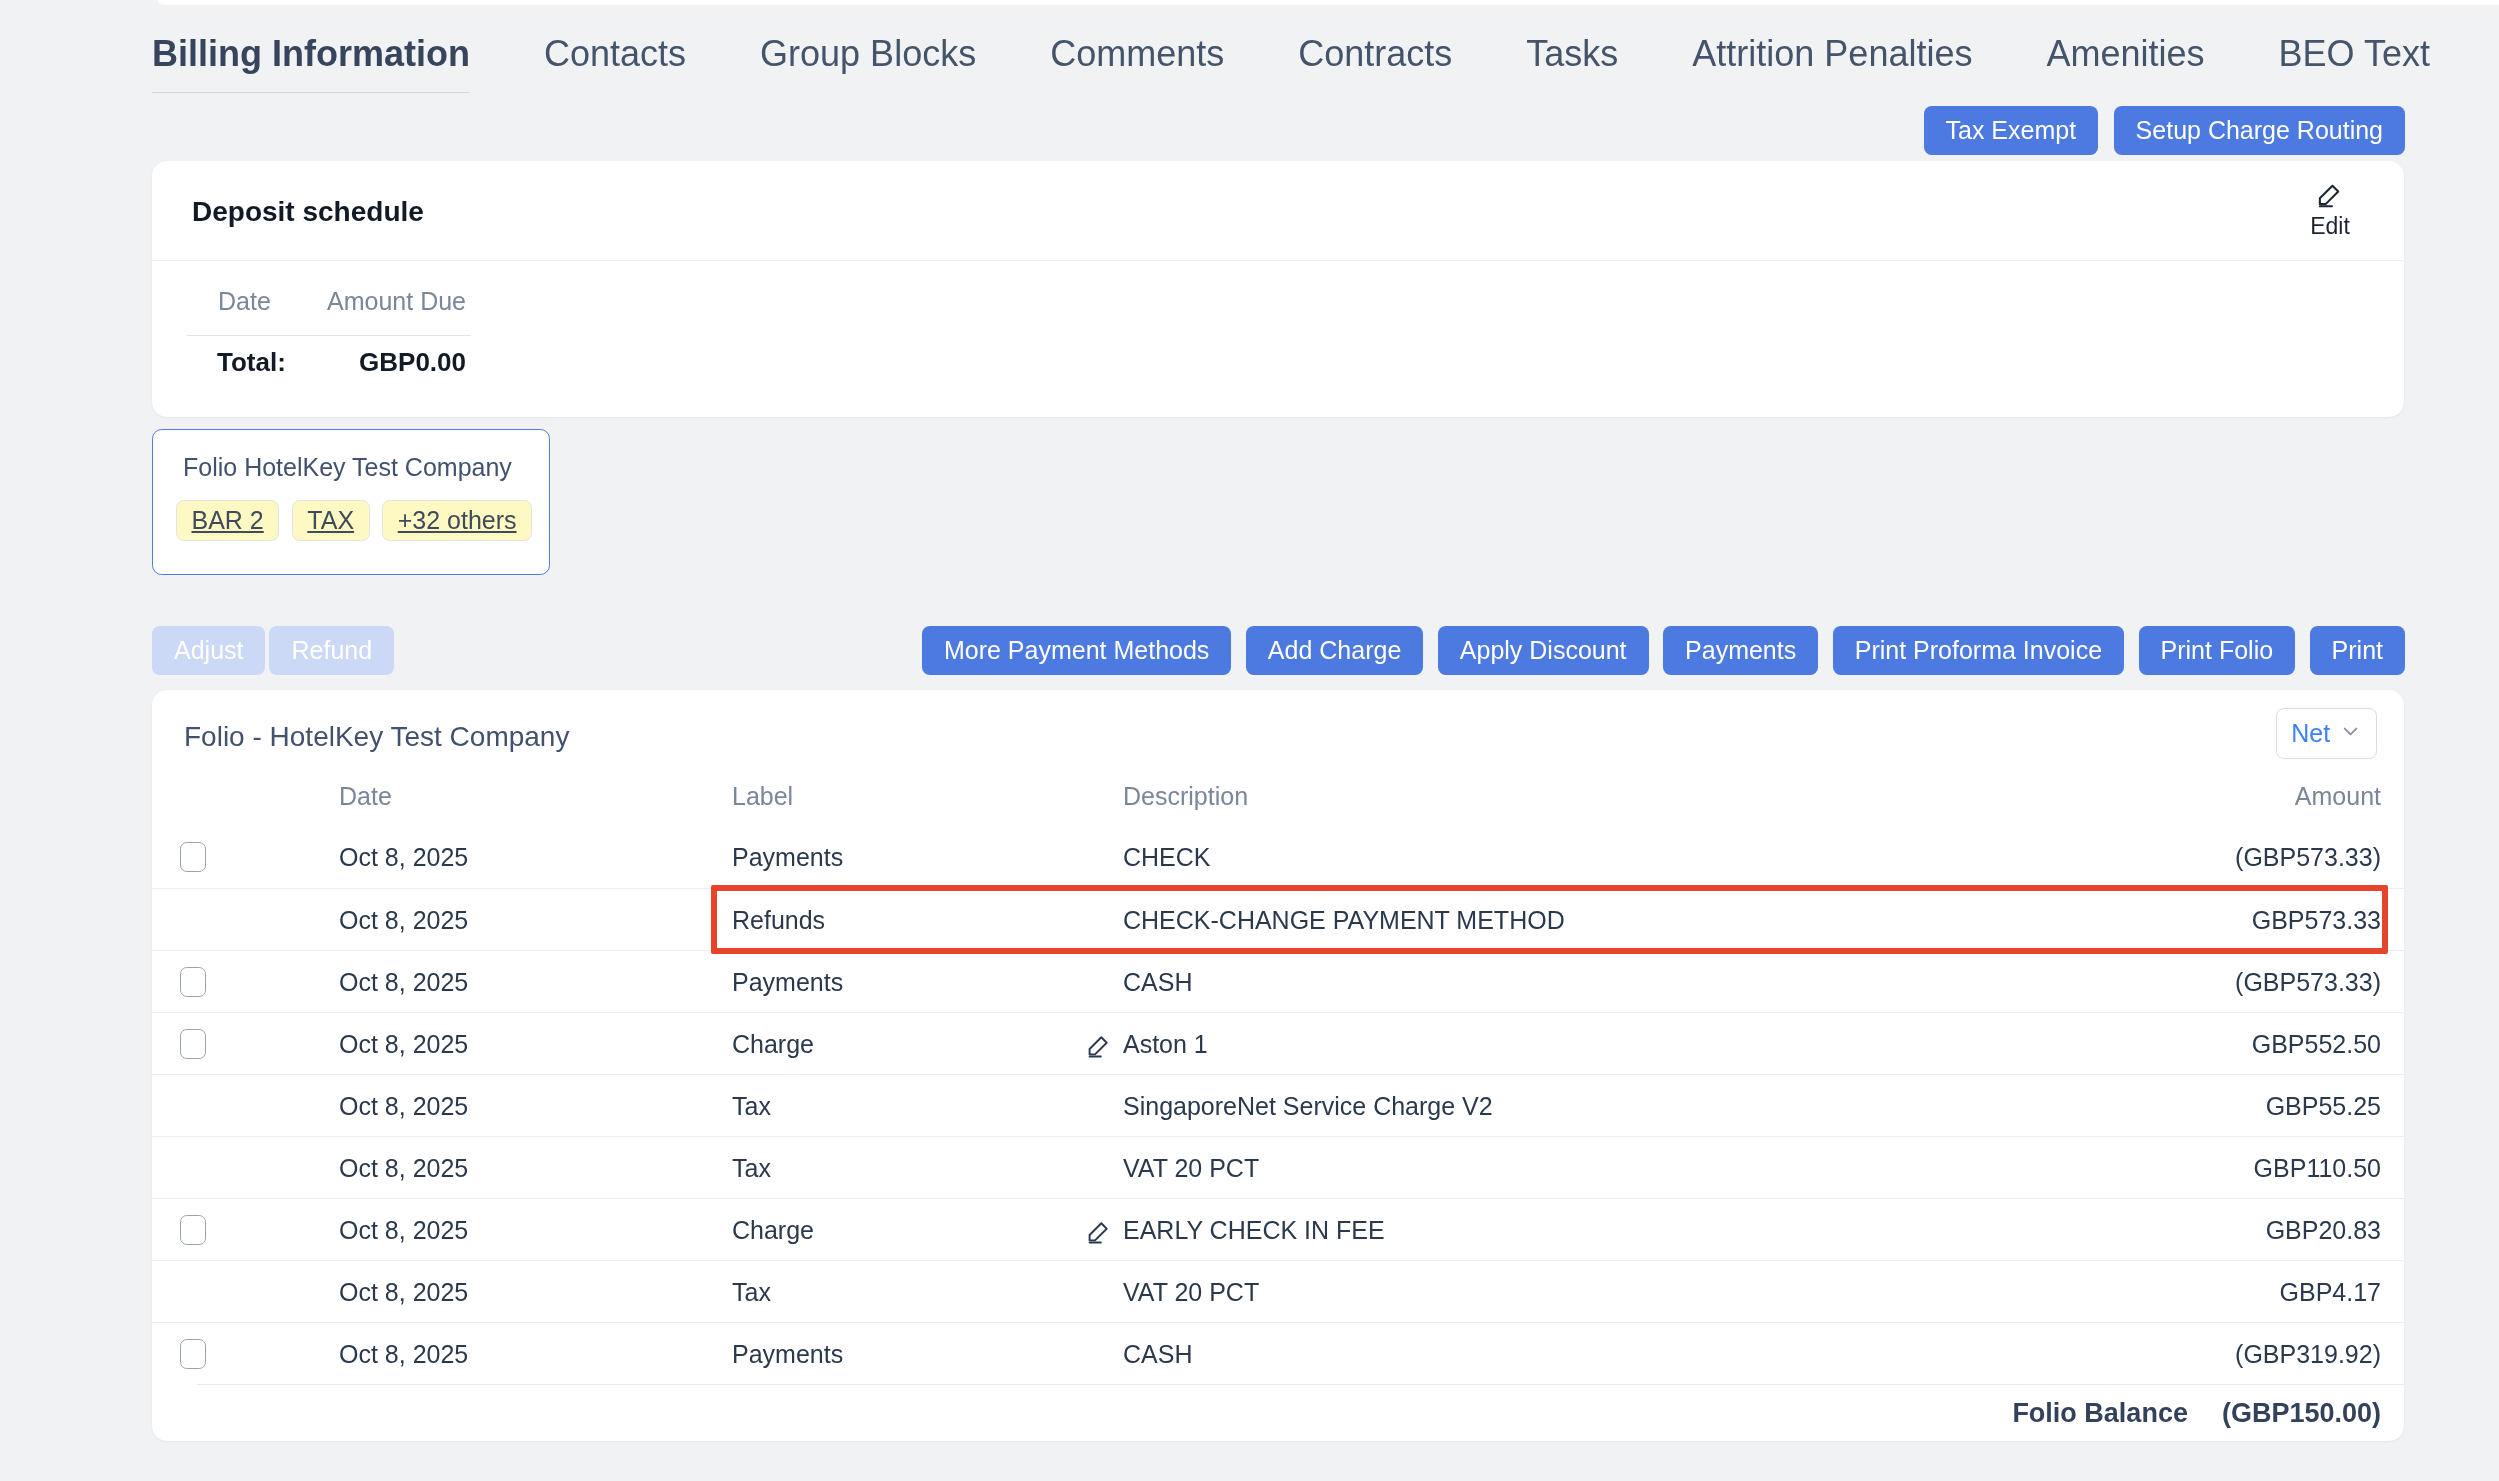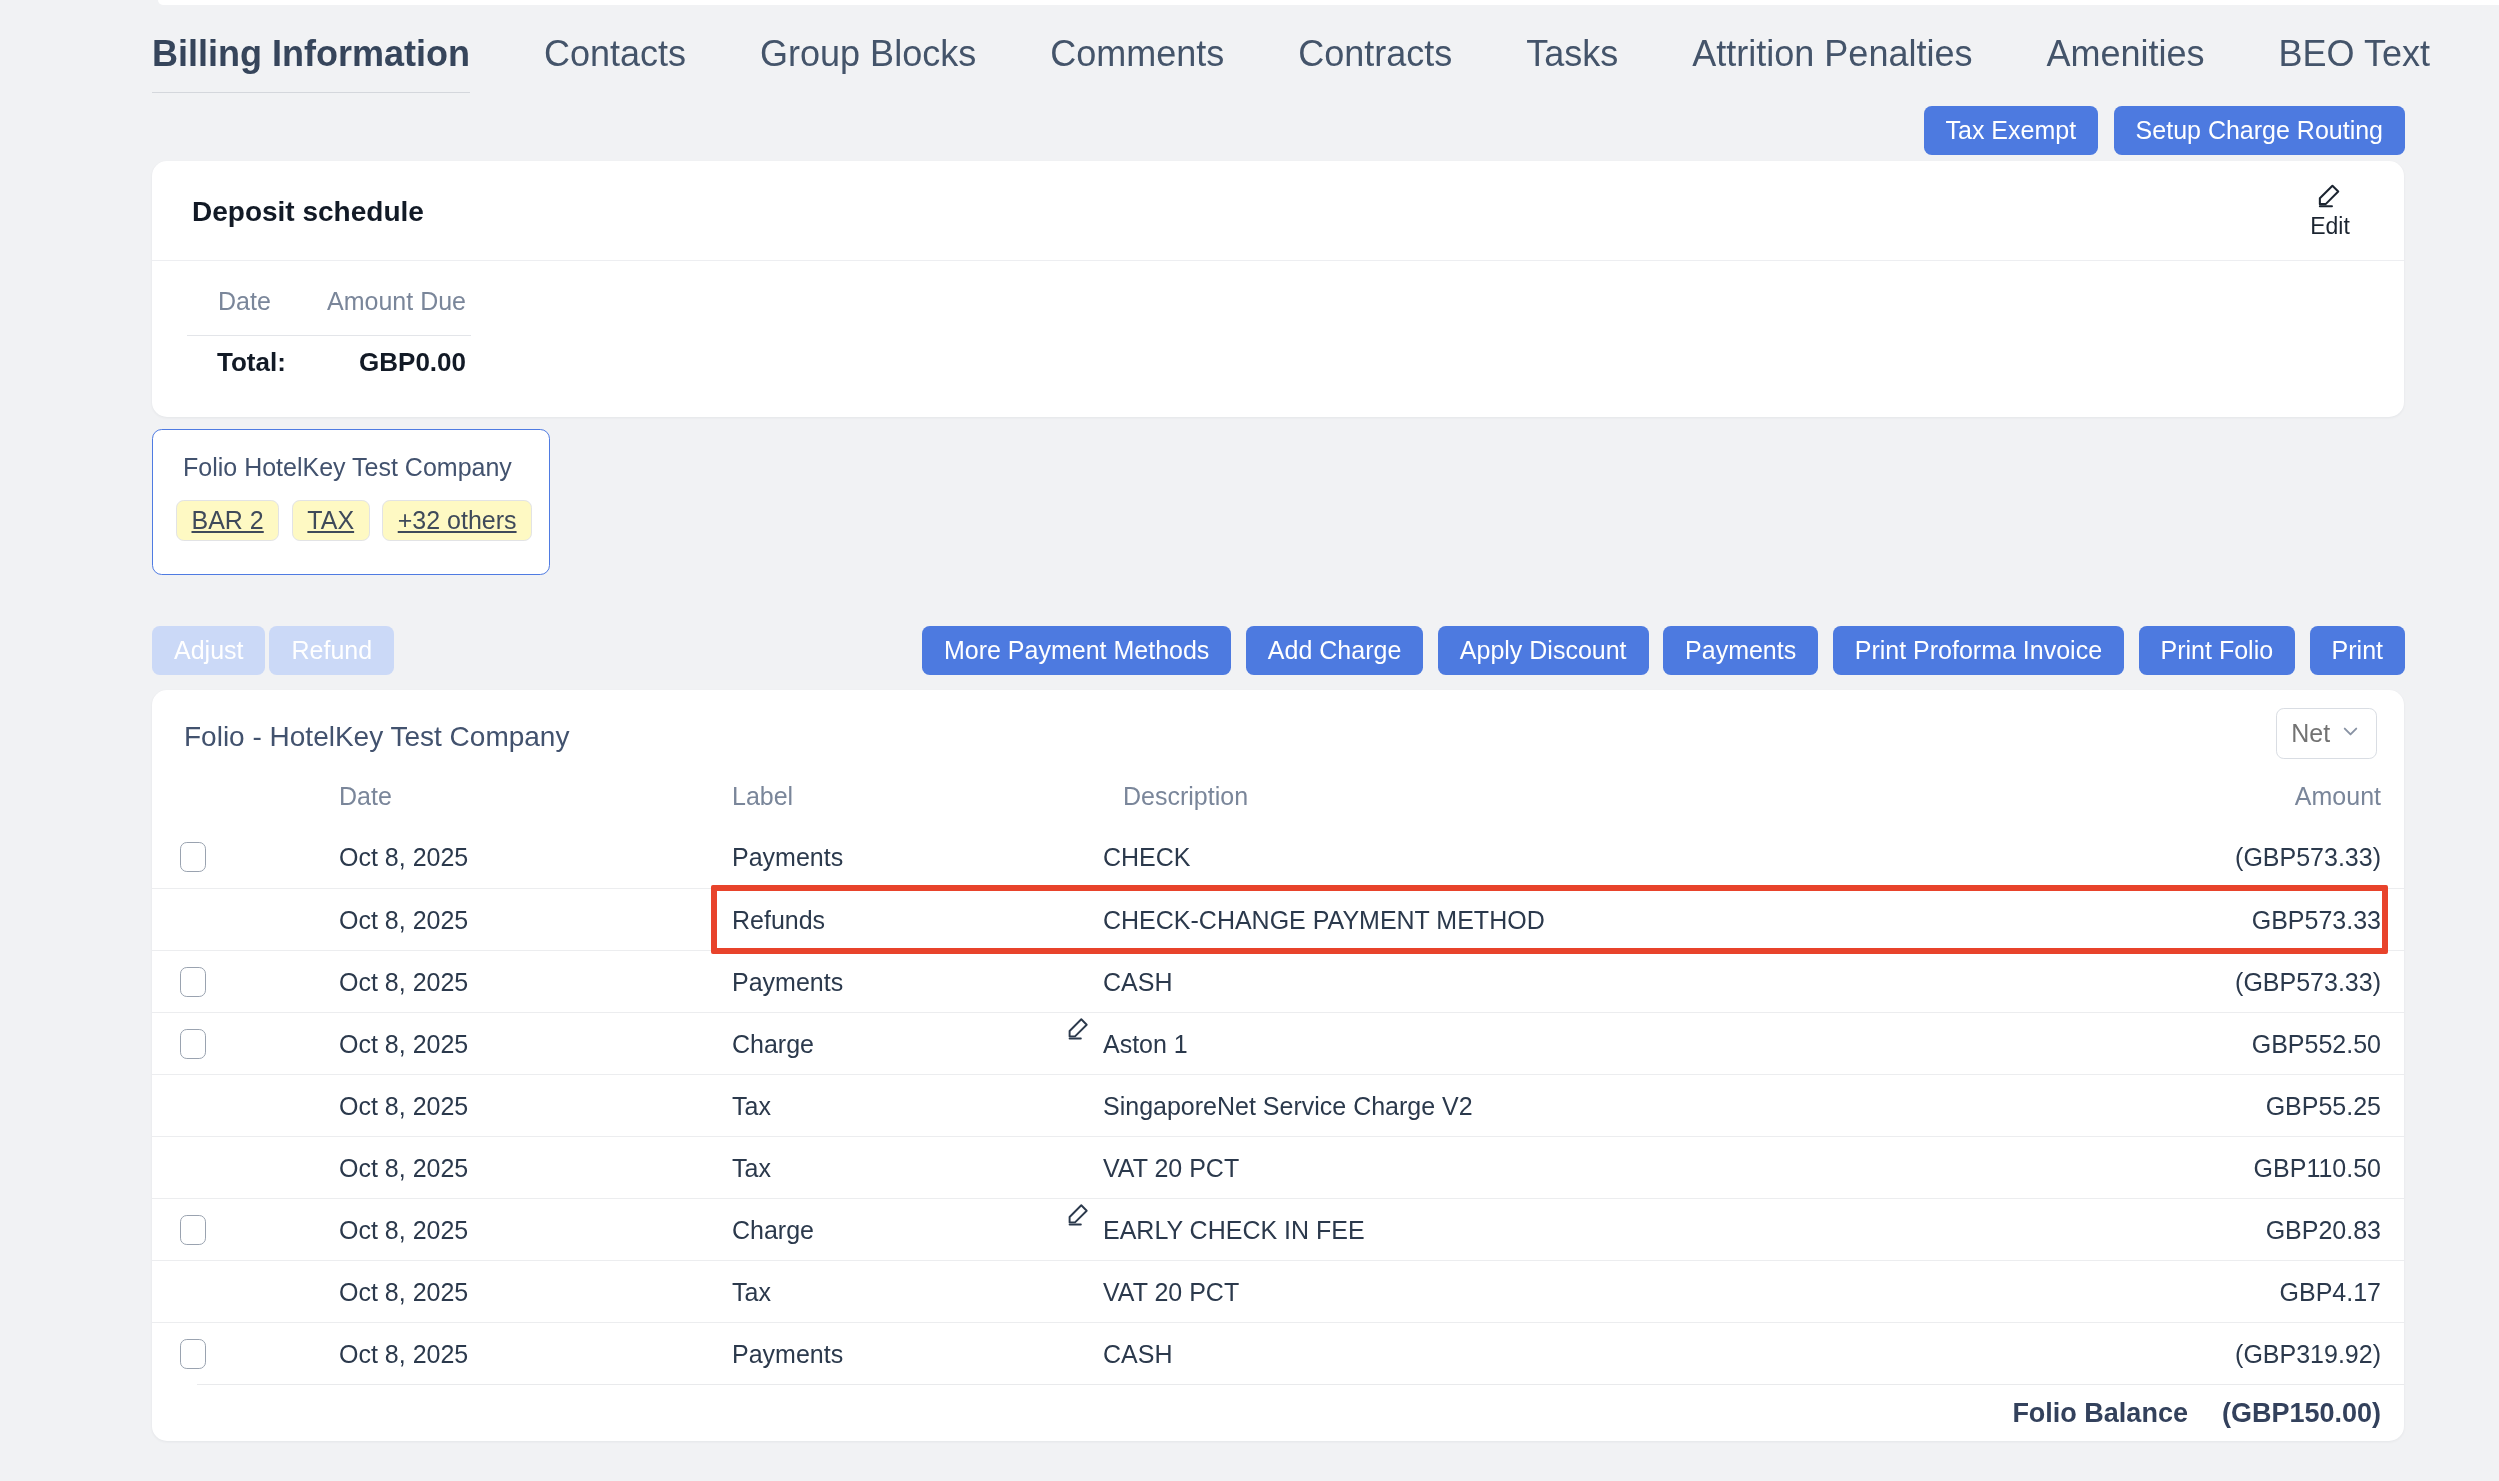--- a/index.html
+++ b/index.html
@@ -59,32 +59,32 @@
   .actions-left { position:absolute; left:152px; top:626px; display:flex; gap:4px; }
   .actions-right { position:absolute; right:95px; top:626px; display:flex; gap:14.5px; }
   
   .table-card { left:152px; top:690px; width:2252px; height:751px; }
   .table-title { position:absolute; left:32px; top:31px; font-size:28px; color:#42526E; }
   .net-dropdown {
     position:absolute; right:27px; top:18.4px; min-width:101px; height:51px; background:#FFF;
     border:1px solid #D9DDE3; border-radius:7.8px; display:flex; align-items:center; justify-content:center;
     gap:8.7px; cursor:pointer;
   }
-  .net-dropdown .net-label { font-size:25px; color:#737373; }
+  .net-dropdown .net-label { font-size:25px; color:#3b82f6; }
   .thead { position:absolute; left:0; right:0; top:92px; height:44px; font-size:25px; color:#7A869A; }
   .thead .h-date { position:absolute; left:187px; }
   .thead .h-label { position:absolute; left:580px; }
   .thead .h-desc { position:absolute; left:971px; }
   .thead .h-amount { position:absolute; right:23px; }
   .rows { position:absolute; left:0; right:0; top:136px; }
   .trow { position:relative; height:62px; border-top:1px solid #ECEDEF; font-size:25px; color:#2B394C; }
   .trow .cell { position:absolute; top:0; line-height:62px; white-space:nowrap; }
   .c-date { left:187px; }
   .c-label { left:580px; }
-  .c-desc { left:914px; display:flex; align-items:flex-start; height:62px; }
+  .c-desc { left:934px; display:flex; align-items:center; height:62px; }
   .c-desc .pencil-slot { width:37px; display:flex; align-items:center; }
   .c-amount { right:23px; text-align:right; }
   .checkbox {
     position:absolute; left:28px; top:15.5px; width:26px; height:30px;
     border:1.9px solid #9AA3B0; border-radius:6.8px; background:#FFF; cursor:pointer;
   }
   .highlight-ring {
     position:absolute; left:559px; right:16.5px; top:-3.9px; bottom:-3.9px;
     border:6.8px solid var(--highlight,#E8432B); border-radius:1.9px; pointer-events:none; z-index:3;
   }

